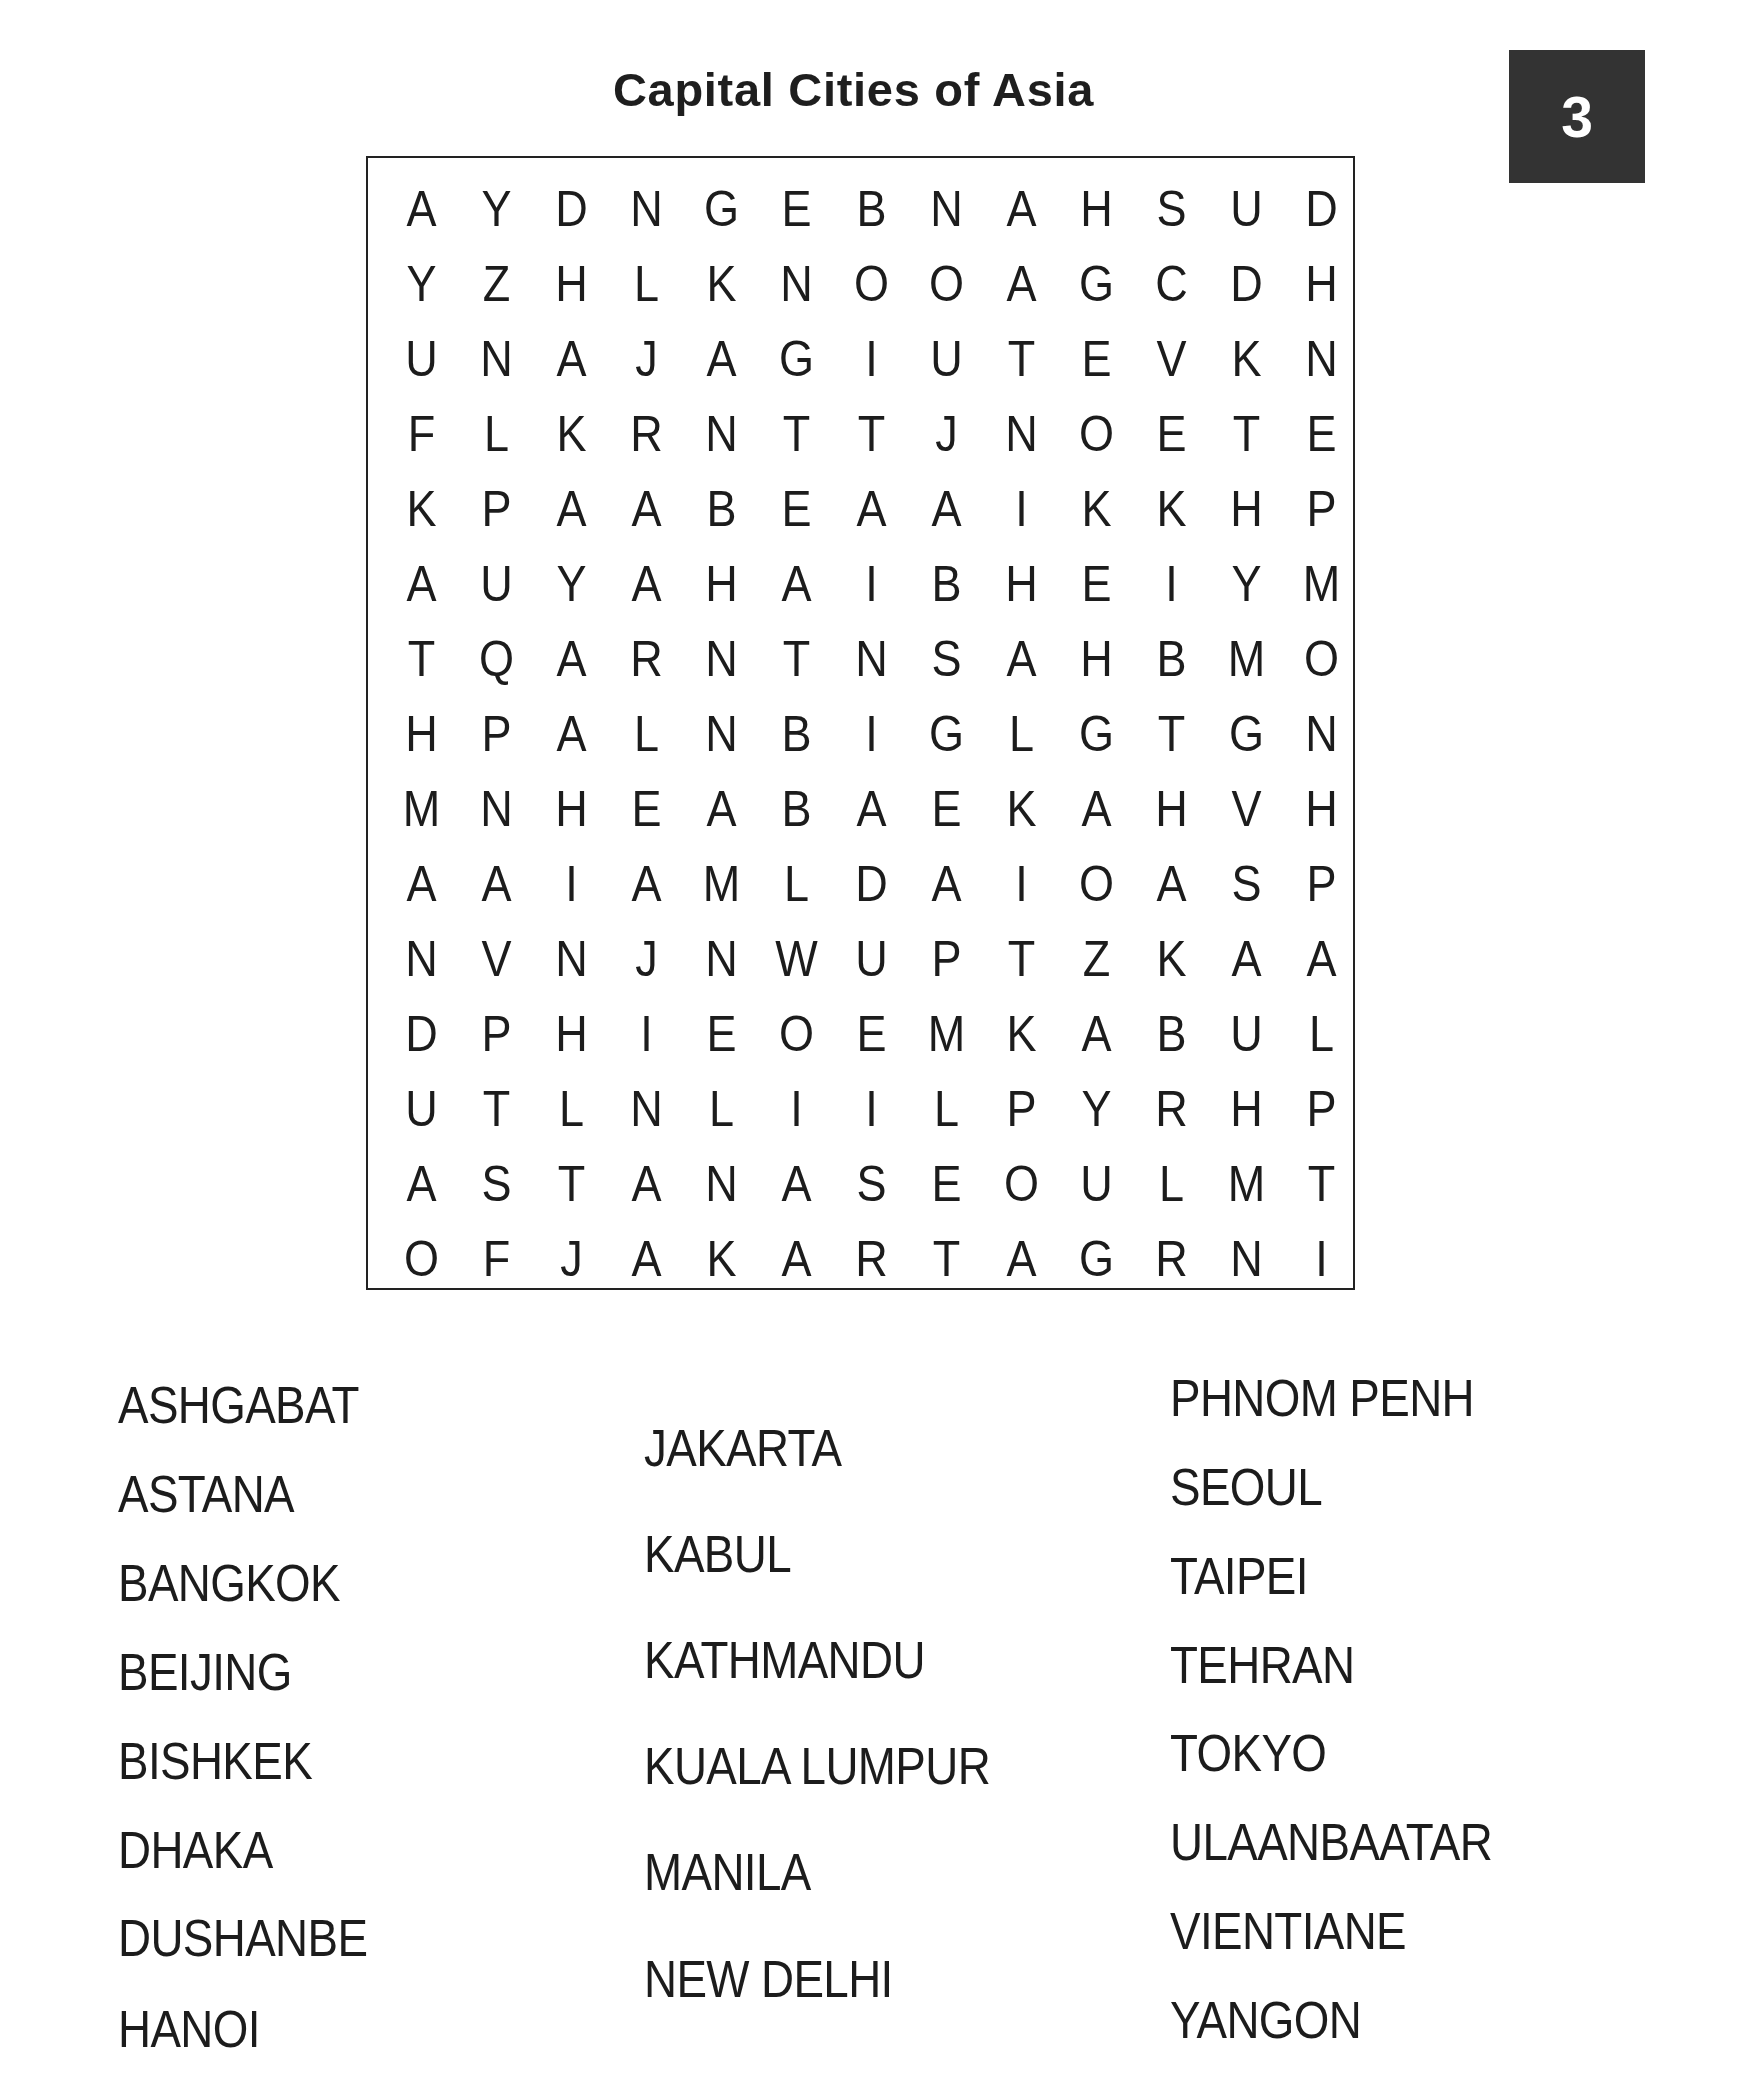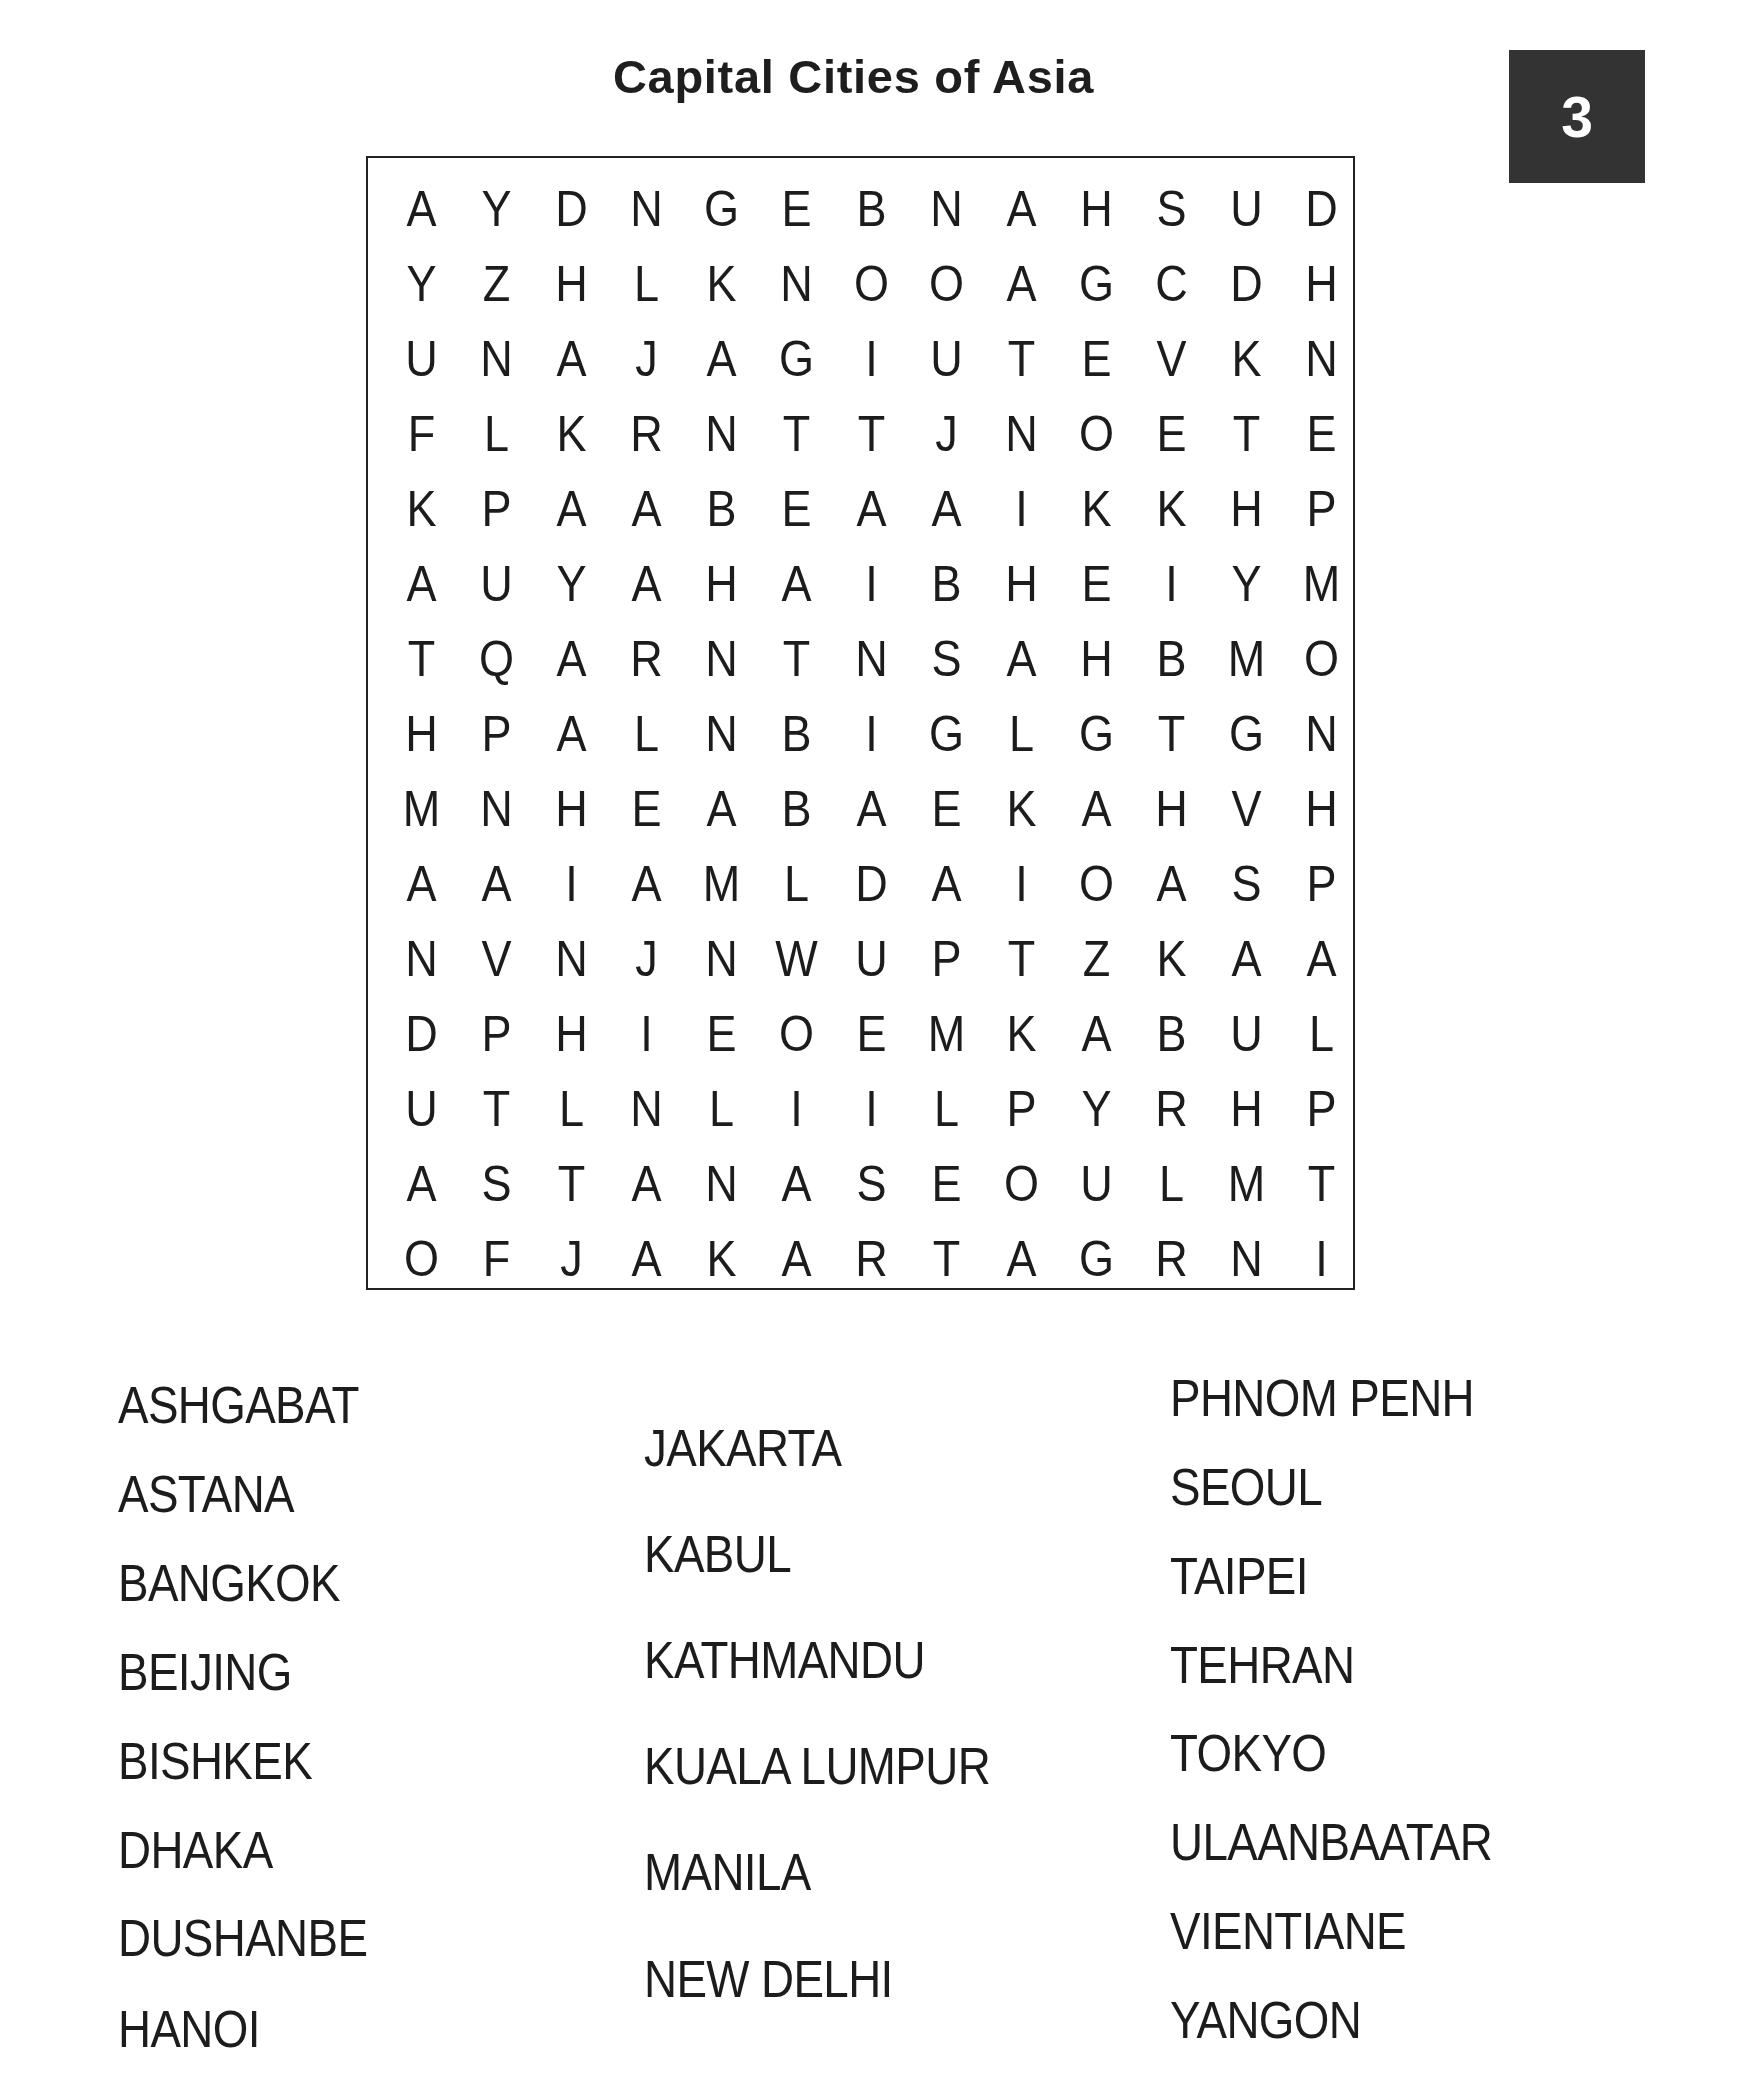--- a/index.html
+++ b/index.html
@@ -1,18 +1,18 @@
 <!DOCTYPE html>
 <html style="font-size:11.5px"><head>
 <meta charset="utf-8">
 <style>
   html, body { margin:0; padding:0; background:#ffffff; }
   body { width:1759px; height:2087px; position:relative; overflow:hidden;
          font-family:"Liberation Sans", sans-serif; color:#1a1a1a; }
-  .title { position:absolute; left:502px; width:703px; top:49px; text-align:center;
+  .title { position:absolute; left:502px; width:703px; top:62px; text-align:center;
            font-weight:bold; font-size:47px; letter-spacing:0.7px; color:#1e1e1e; }
   .badge { position:absolute; left:1509px; top:50px; width:136px; height:133px;
            background:#333333; color:#ffffff; font-weight:bold; font-size:57px;
            display:flex; align-items:center; justify-content:center; }
   .grid-box { position:absolute; left:366px; top:156px; width:989px; height:1134px;
               border:2.9px solid #222; box-sizing:border-box; }
   .grid { position:absolute; left:16px; top:14.3px; display:grid;
           grid-template-columns:repeat(13, 75px); grid-auto-rows:75px; }
   .cell { font-size:50px; line-height:75px; text-align:center; color:#1c1c1c;
           transform:scaleX(0.9); }

